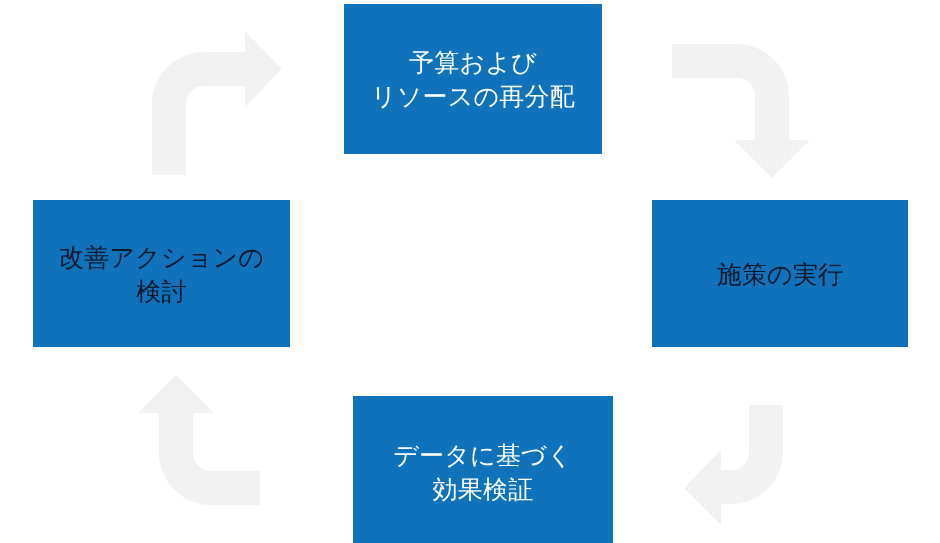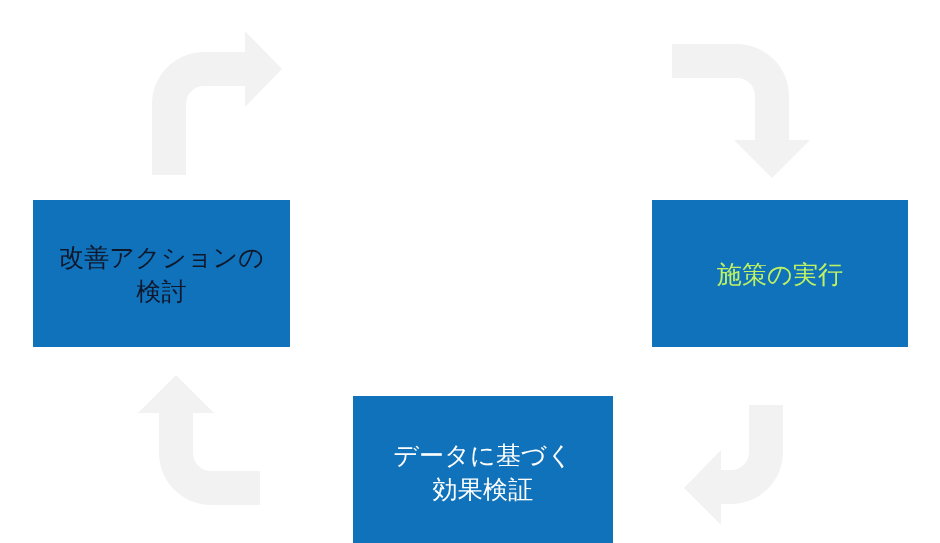--- a/index.html
+++ b/index.html
@@ -108,22 +108,26 @@
              L 176,375
              L 214,413
              L 193,413
              L 193,453
              A 18,18 0 0 0 211,471
              L 260,471
              L 260,505
              Z" fill="#f2f2f2"></path>
   </svg>
 
+  <div class="node" id="node-top" style="background: rgb(15, 114, 186); color: rgb(255, 255, 255);">
+    <span class="node-label">予算および
+リソースの再分配</span>
+  </div>
 
-  <div class="node" id="node-right" style="background: rgb(15, 114, 186); color: #bef264;">
+  <div class="node" id="node-right" style="background: rgb(15, 114, 186); color: #0f172a;">
     <span class="node-label">施策の実行</span>
   </div>
 
   <div class="node" id="node-bottom" style="background: rgb(15, 114, 186); color: rgb(255, 255, 255);">
     <span class="node-label">データに基づく
 効果検証</span>
   </div>
 
   <div class="node" id="node-left" style="background: rgb(15, 114, 186); color: #0f172a;">
     <span class="node-label">改善アクションの

